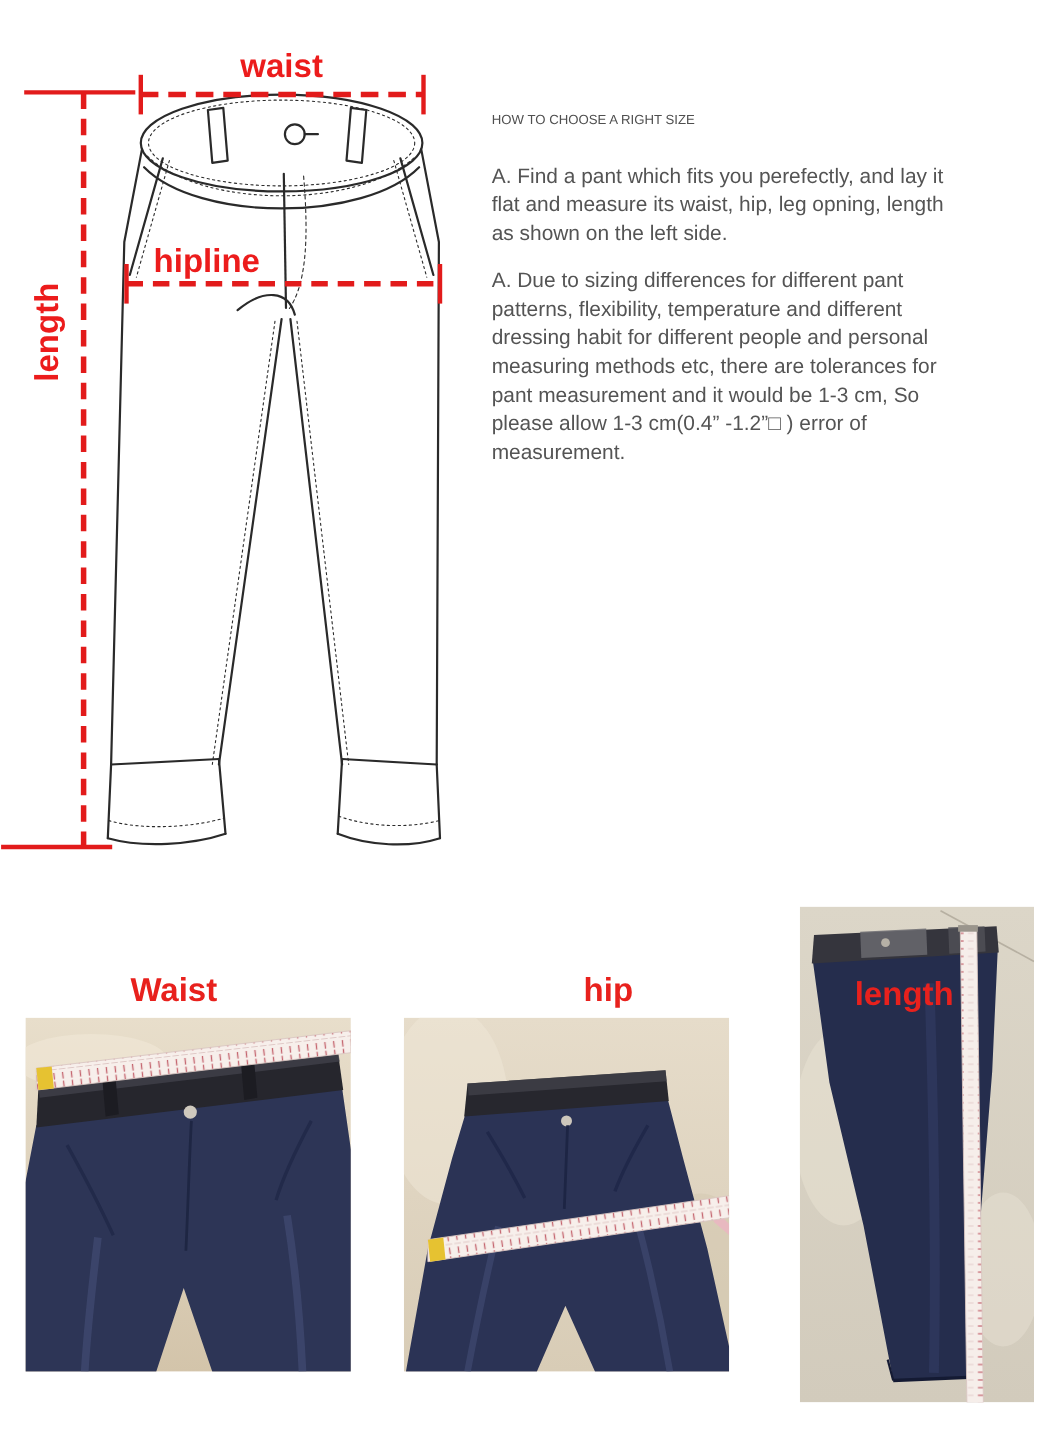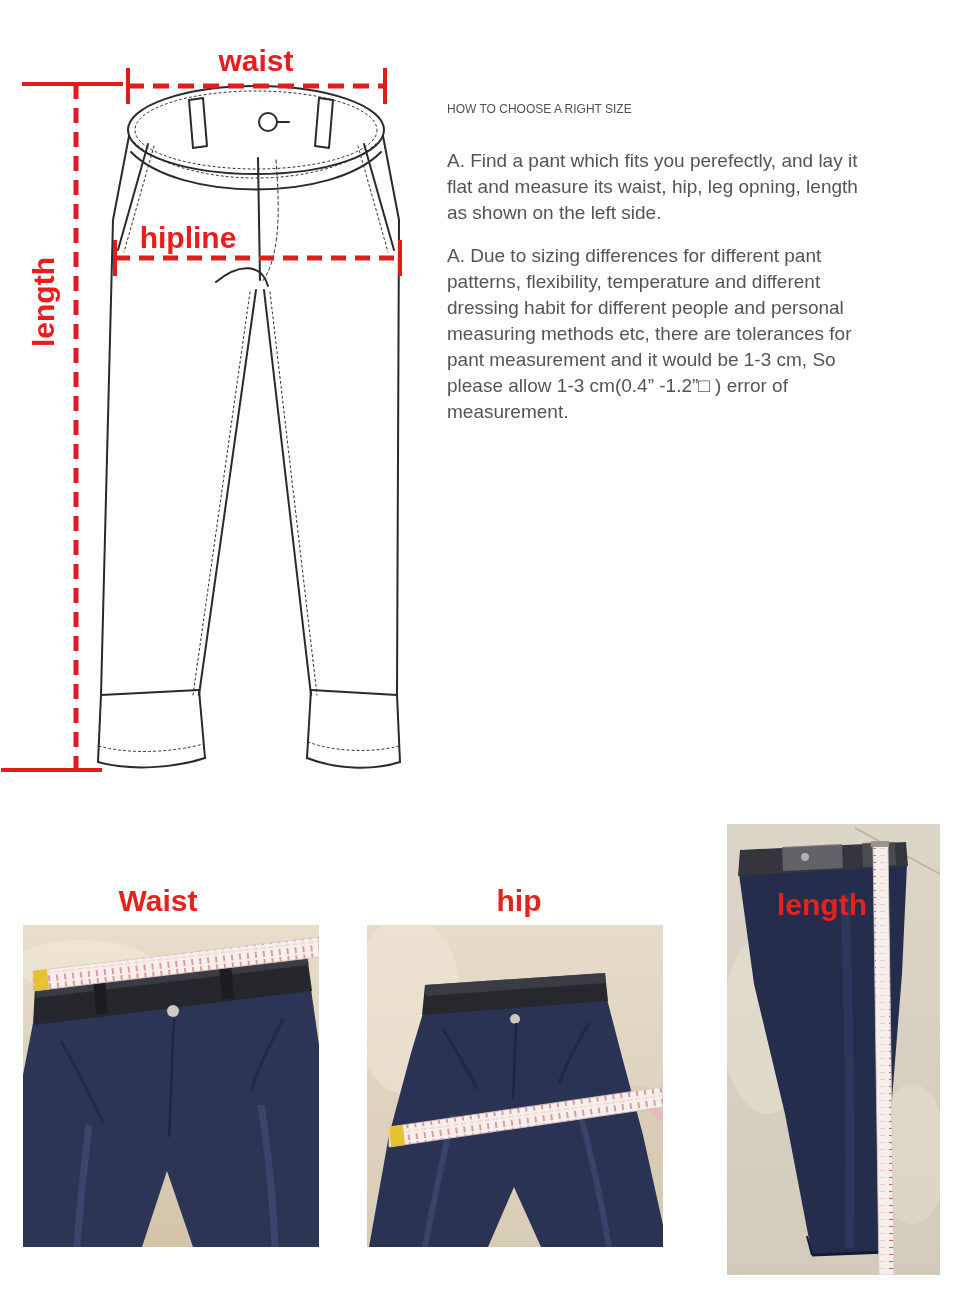--- a/index.html
+++ b/index.html
@@ -27,21 +27,21 @@
 
   
   .photo{position:absolute;overflow:hidden;}
   .photo svg{display:block;}
   .photo1{left:23px;top:925px;width:296px;height:322px;}
   .photo2{left:367px;top:925px;width:296px;height:322px;}
   .photo3{left:727px;top:824px;width:213px;height:451px;z-index:1;}
   .photo-label{position:absolute;color:#e8211d;font-weight:bold;font-size:30px;
                line-height:1;text-align:center;width:130px;z-index:5;}
   .waist-pos{left:93px;top:886px;}
-  .hip-pos{left:454px;top:886px;}
+  .hip-pos{left:488px;top:886px;}
   .length-pos{left:757px;top:890px;}
 </style>
 </head>
 <body>
 
 <div class="canvas">
 
   <svg class="sketch-svg" viewBox="0 0 430 750">
     <g fill="none" stroke="#2a2a2a" stroke-width="2" stroke-linejoin="round" stroke-linecap="round">
       <ellipse cx="256" cy="90" rx="128" ry="44"></ellipse>

